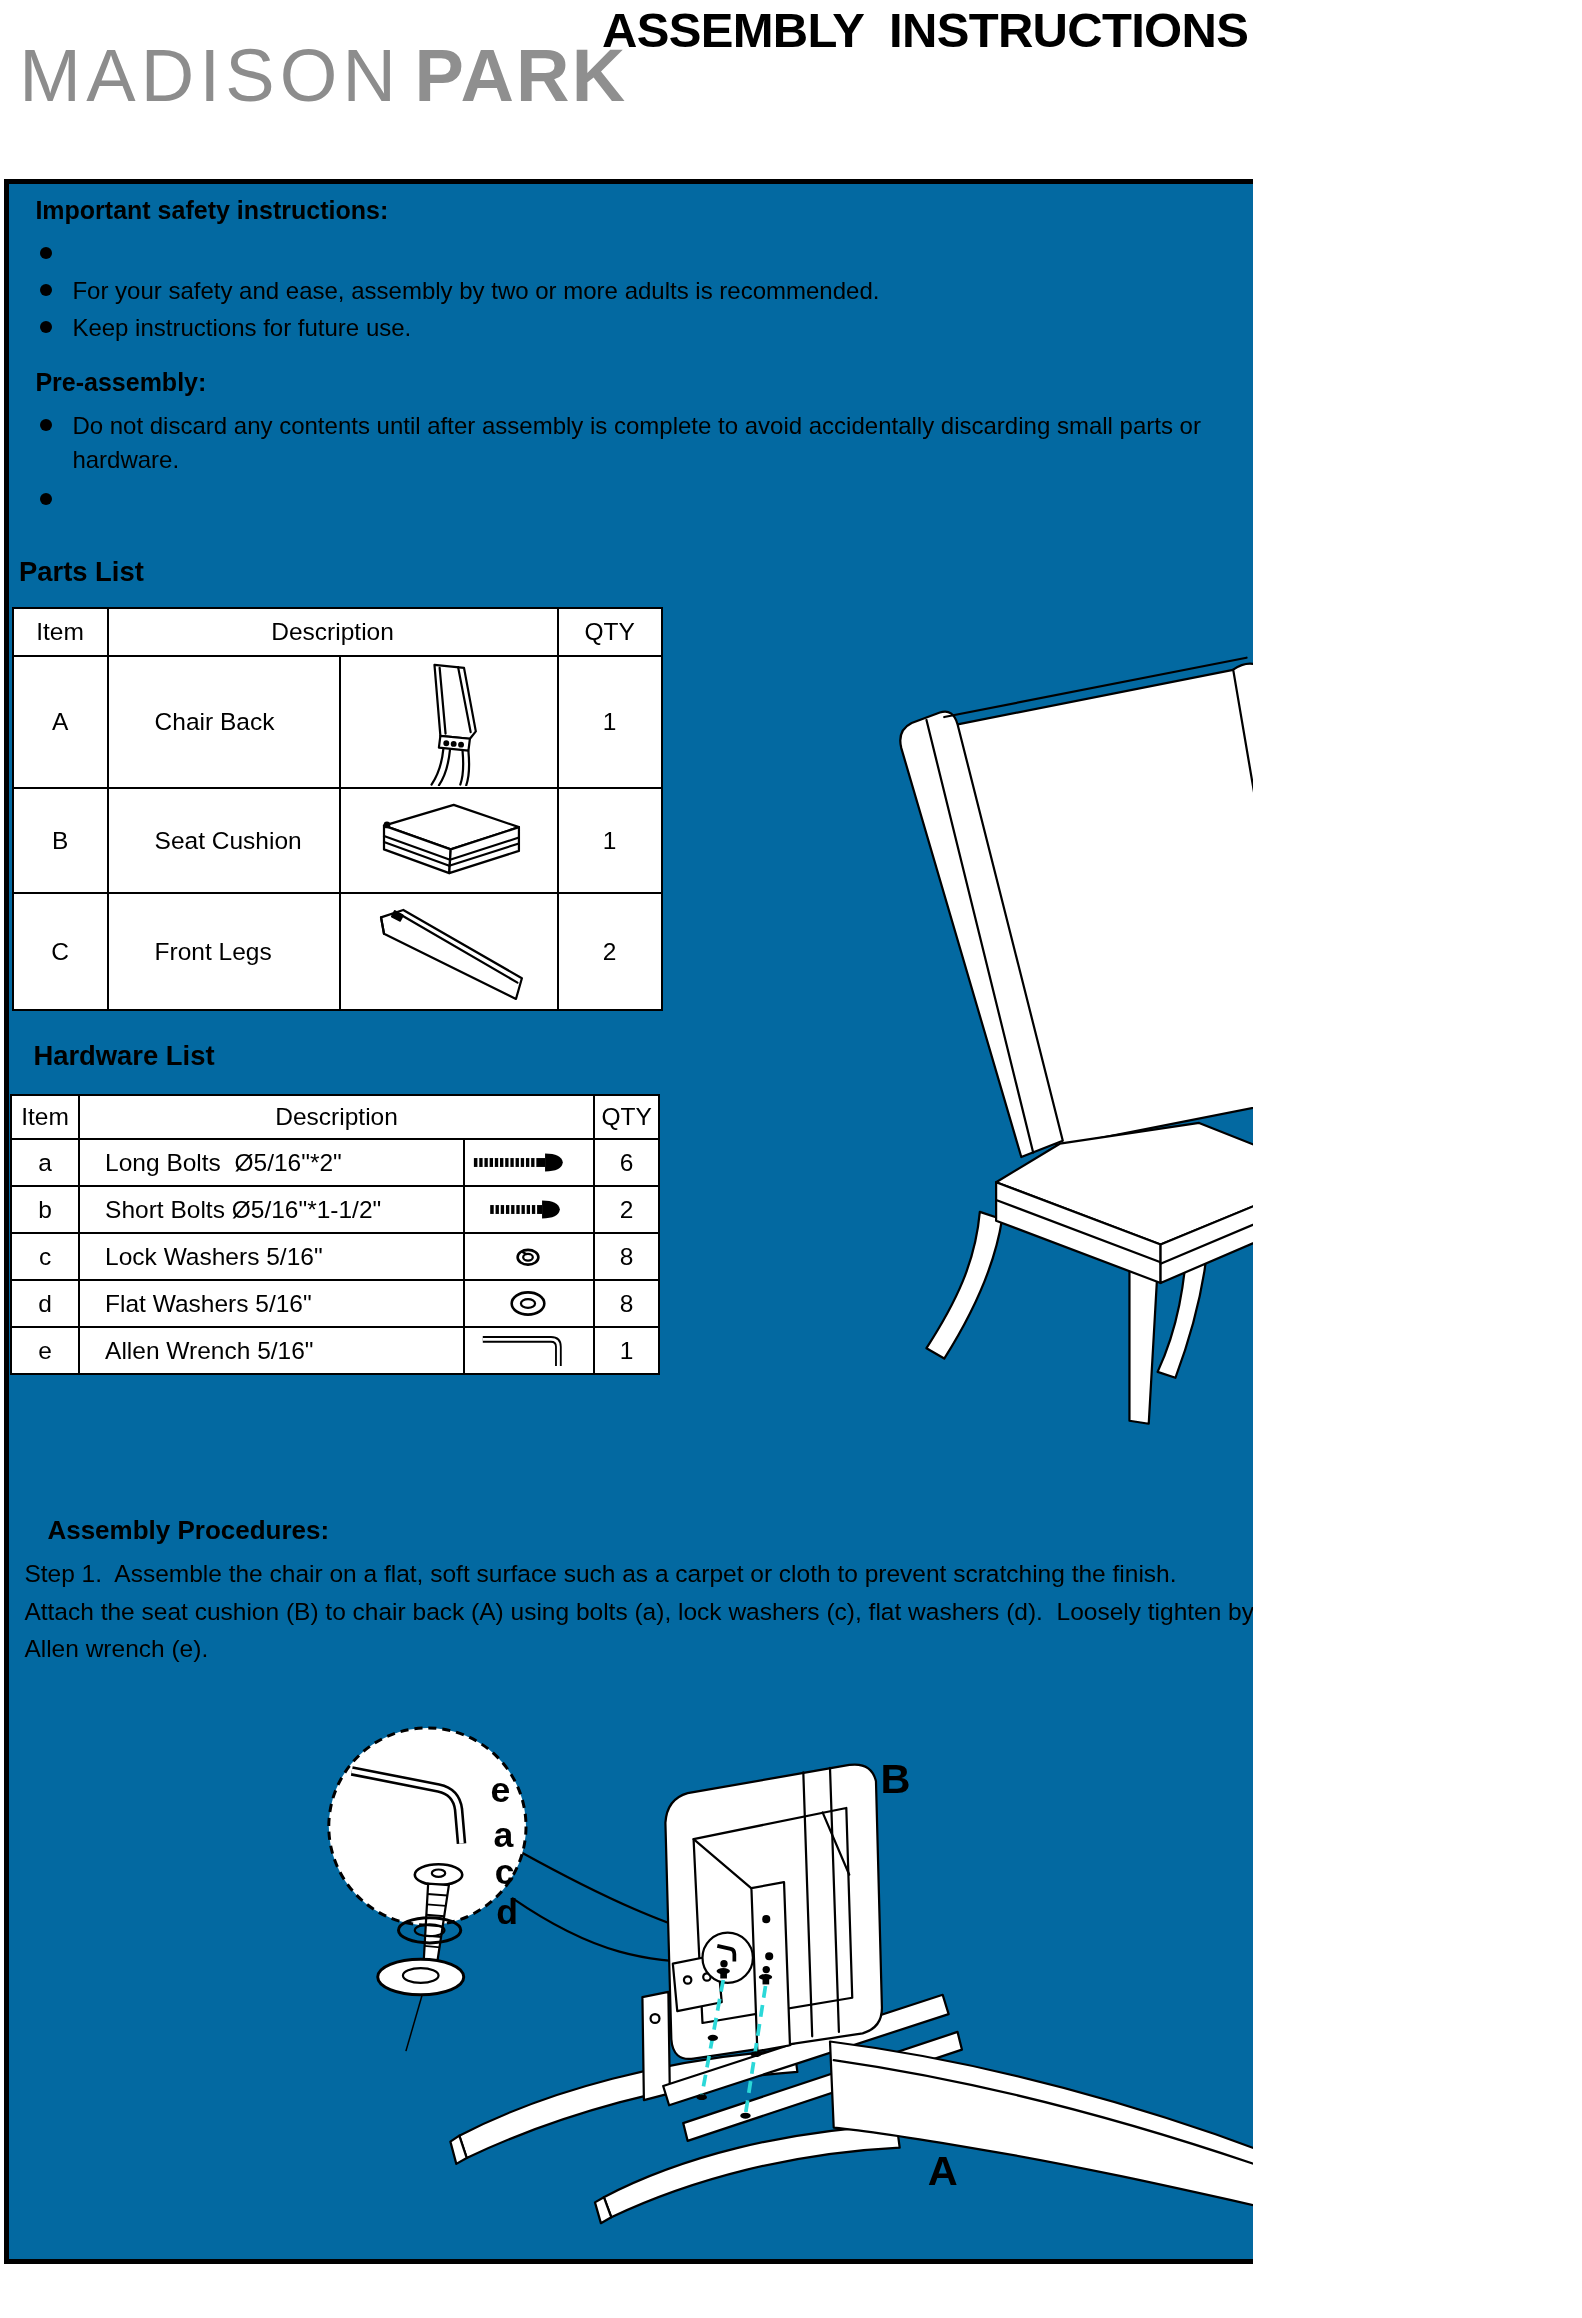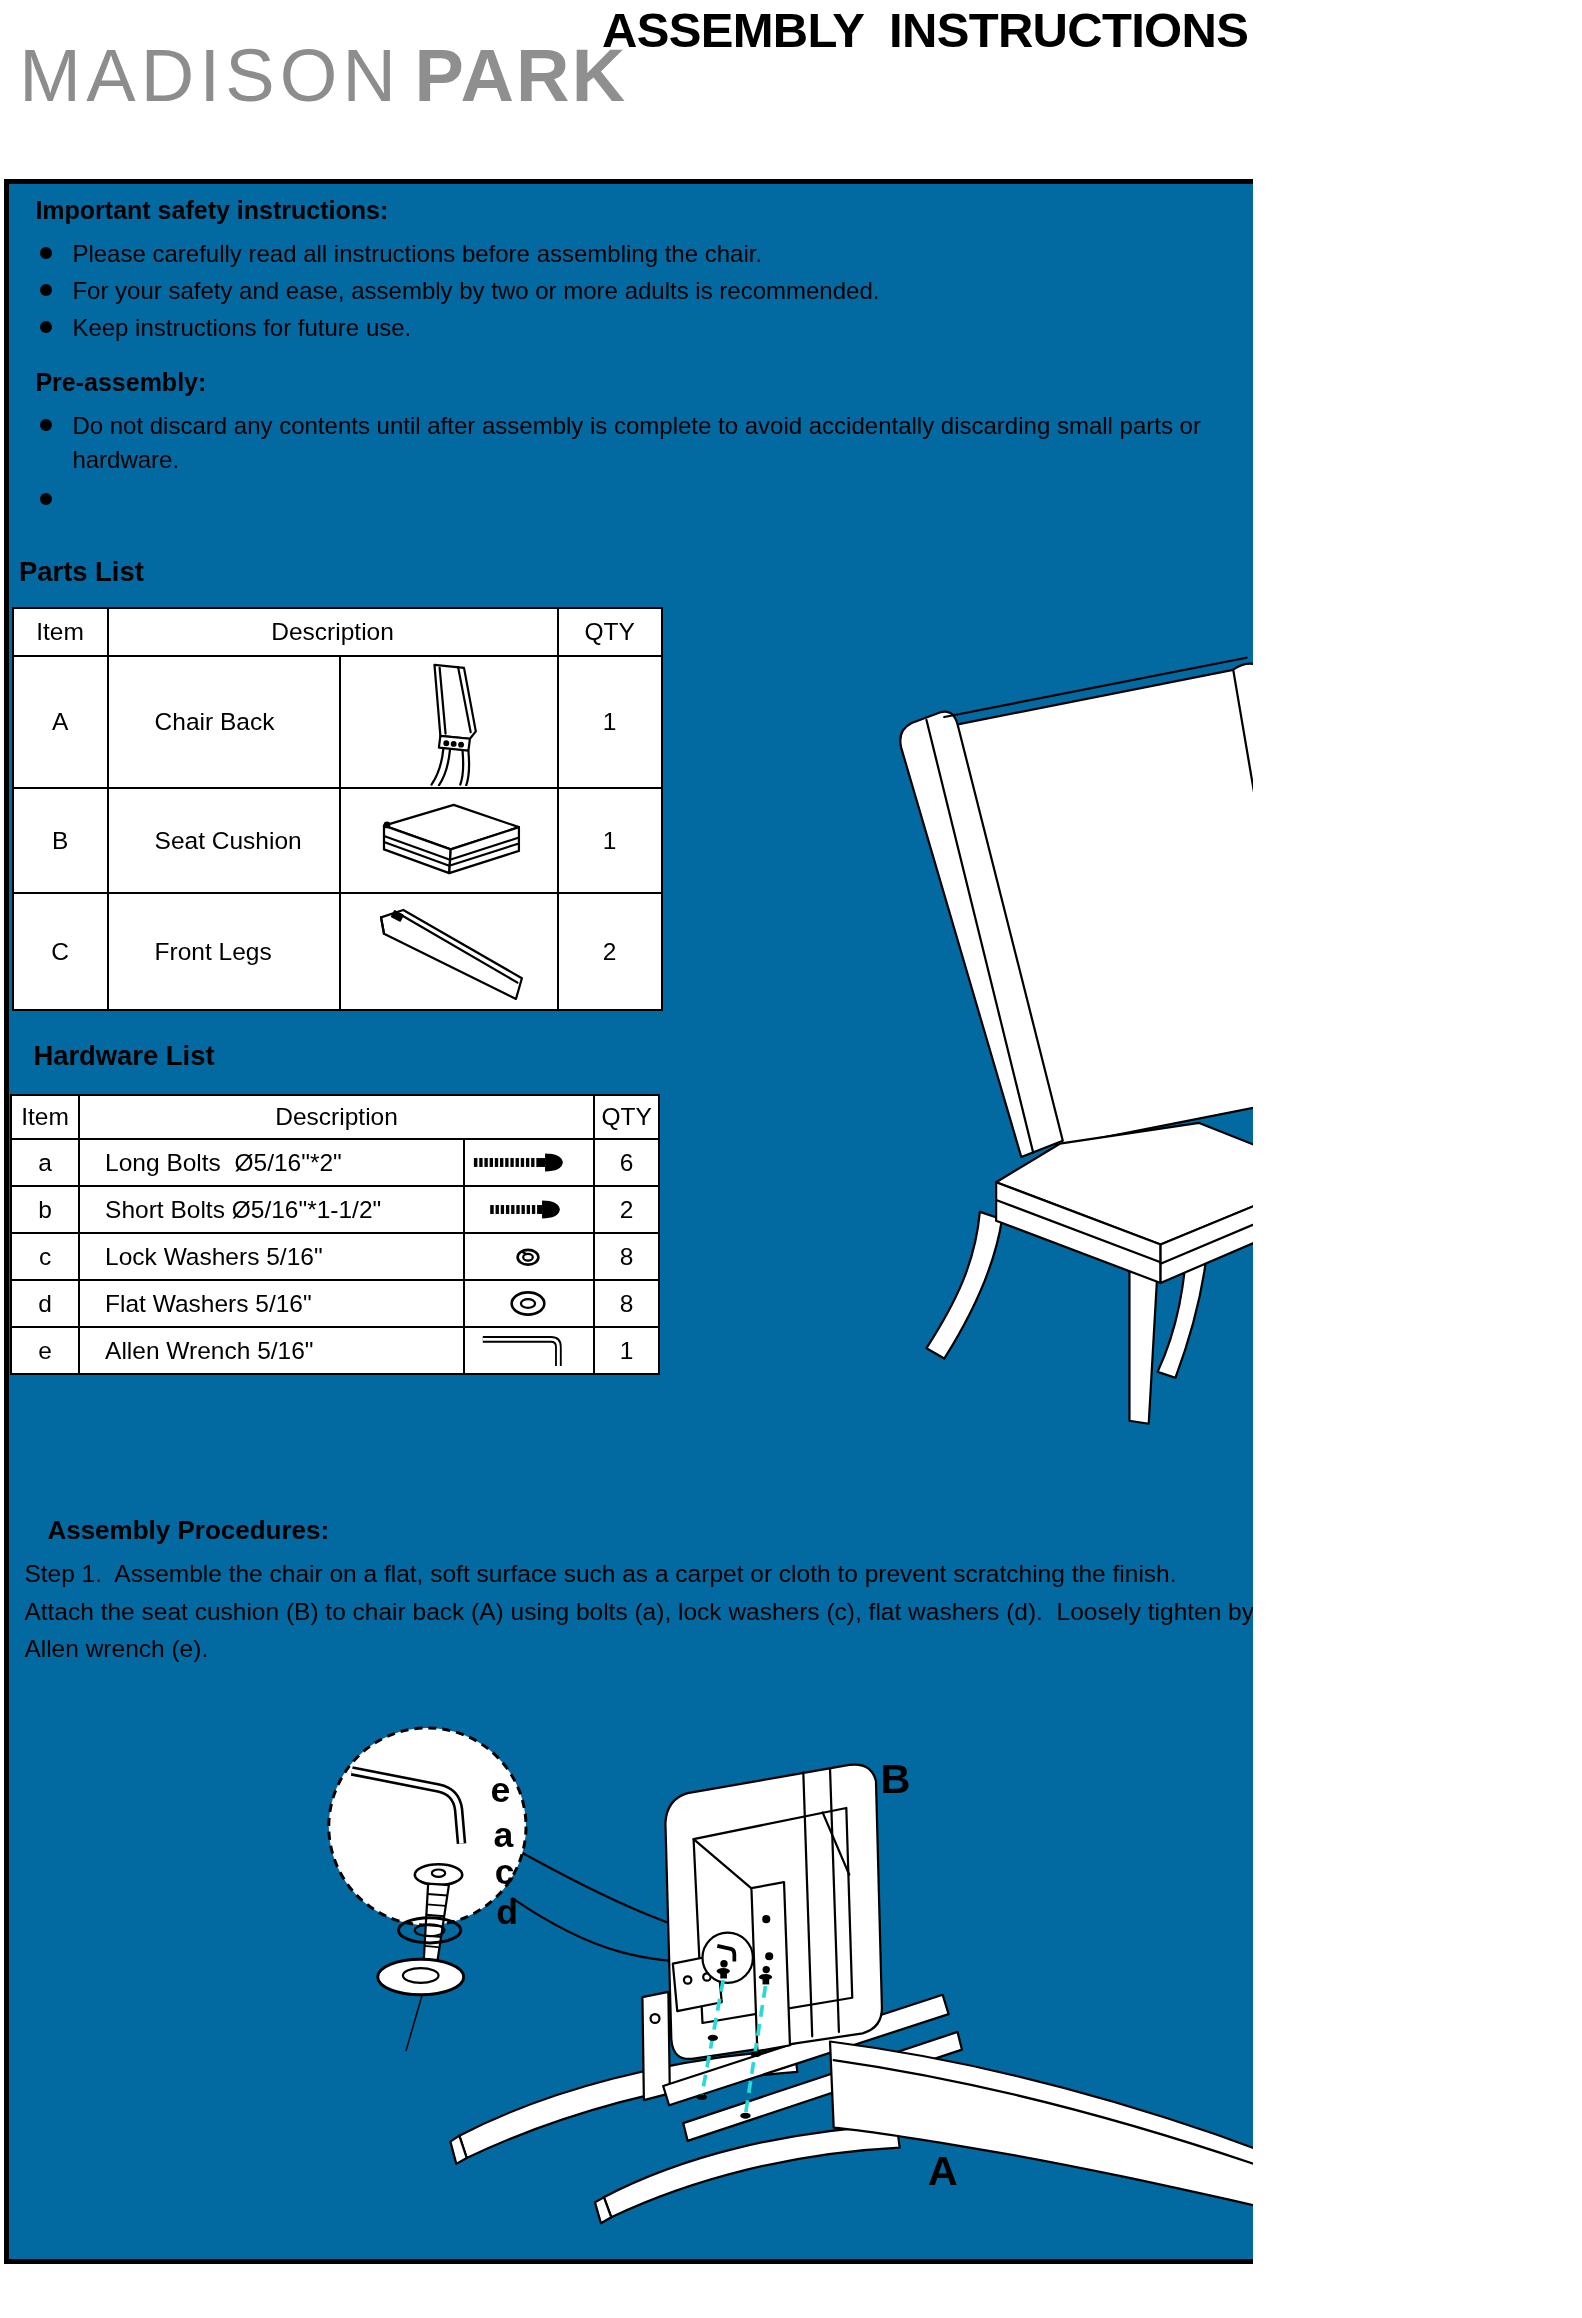--- a/index.html
+++ b/index.html
@@ -50,21 +50,20 @@
   <div class="logo">
     <span class="madison">MADISON</span><span class="park">PARK</span>
   </div>
   <div class="main-title pre">ASSEMBLY  INSTRUCTIONS</div>
 
   <div class="main-box">
 
     <div class="h-bold34" style="left:26px; top:12px;">Important safety instructions:</div>
     <div class="bullet-row" style="left:29px; top:53px; width:1453px;">
       <span class="dot"></span>
-      <span>Please carefully read all instructions before assembling the chair.</span>
     </div>
     <div class="bullet-row" style="left:29px; top:90px; width:1453px;">
       <span class="dot"></span>
       <span>For your safety and ease, assembly by two or more adults is recommended.</span>
     </div>
     <div class="bullet-row" style="left:29px; top:127px; width:1453px;">
       <span class="dot"></span>
       <span>Keep instructions for future use.</span>
     </div>
 

